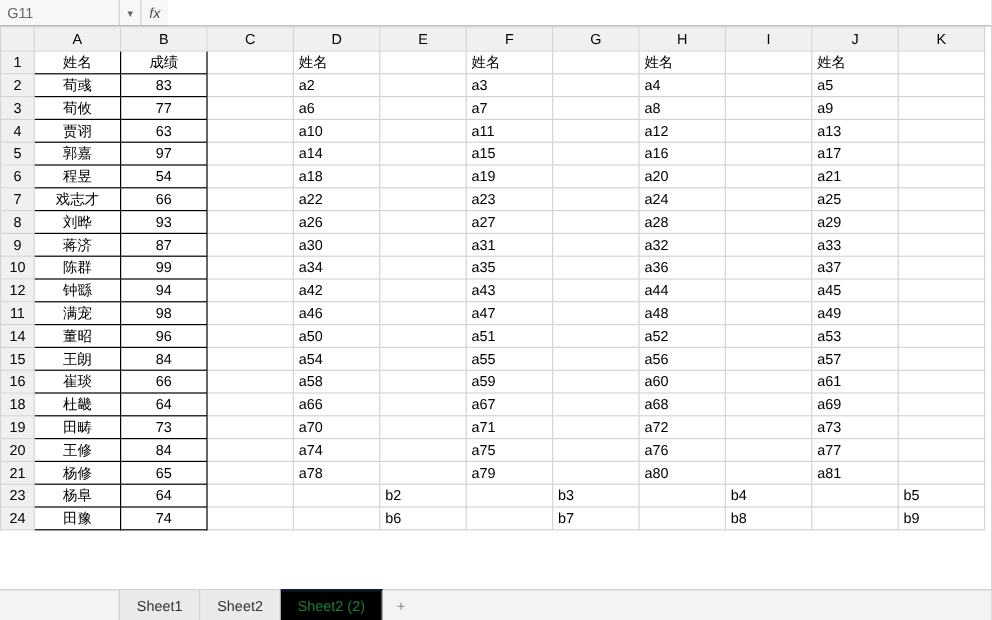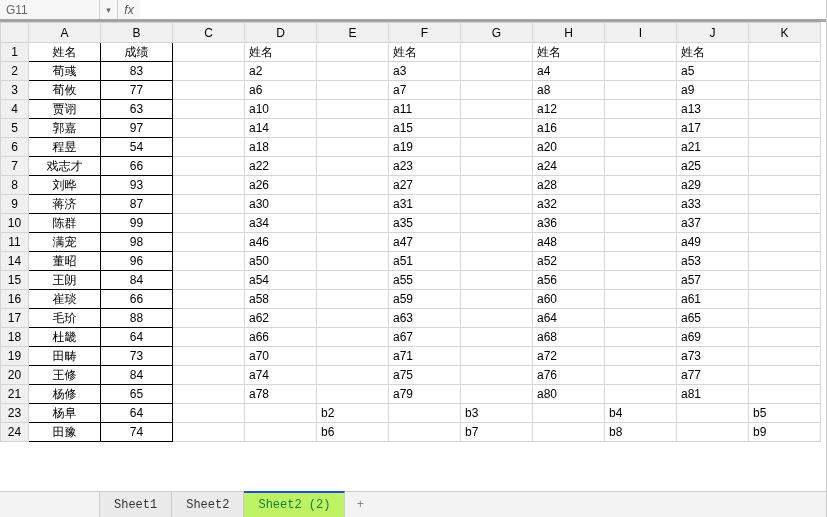--- a/index.html
+++ b/index.html
@@ -1,36 +1,36 @@
 <!DOCTYPE html>
 <html><head>
 <meta charset="utf-8">
 <style>
 * { margin: 0; padding: 0; box-sizing: border-box; }
 body { font-family: "Microsoft YaHei", SimSun, Arial, sans-serif; font-size: 12px; background: #fff; color: #000; overflow: hidden; }
 .app { width: 827px; height: 517px; display: flex; flex-direction: column; border-right: 1px solid #ccc; }
-.fbar { height: 22px; display: flex; align-items: center; border-bottom: 3px solid #a3a3a3; background: #f7f7f7; }
+.fbar { height: 22px; display: flex; align-items: center; border-bottom: 1px solid #a3a3a3; background: #f7f7f7; }
 .namebox { width: 100px; height: 100%; border-right: 1px solid #d0d0d0; display: flex; align-items: center; padding: 0 6px; color: #666; }
 .fbar-btn { width: 18px; height: 100%; display: flex; align-items: center; justify-content: center; border-right: 1px solid #d0d0d0; color: #666; cursor: pointer; }
 .fx { width: 22px; display: flex; align-items: center; justify-content: center; font-style: italic; color: #555; height: 100%; }
 .fin { flex: 1; height: 100%; border: none; outline: none; padding: 0 4px; background: #fff; }
 .grid { flex: 1; overflow: auto; position: relative; }
 table { border-collapse: collapse; table-layout: fixed; }
 th, td { border: 1px solid #d4d4d4; height: 19px; padding: 0 4px; white-space: nowrap; overflow: hidden; font-weight: normal; text-align: left; vertical-align: middle; }
 th.colh { background: #f0f0f0; text-align: center; height: 20px; }
 th.rowh { background: #f0f0f0; text-align: center; width: 28px; }
 th.corner { background: #f0f0f0; width: 28px; }
 td.bordered { border: 1px solid #000; }
 td.center { text-align: center; }
 .tabs { height: 26px; display: flex; align-items: stretch; border-top: 1px solid #ccc; background: #f3f3f3; }
 .tabs-lead { width: 100px; border-right: 1px solid #ccc; }
 .tab { padding: 0 14px; display: flex; align-items: center; border-right: 1px solid #ccc; cursor: pointer; color: #333; background: #eaeaea; }
-.tab.active { background: #bef264; color: #1a7f37; border-top: 2px solid #1d4ed8; margin-top: -1px; }
+.tab.active { background: #000000; color: #1a7f37; border-top: 2px solid #0f172a; margin-top: -1px; }
 .tab-add { width: 30px; display: flex; align-items: center; justify-content: center; color: #888; cursor: pointer; }
-.tabs-rest { flex: 1; font-family: Liberation Mono, monospace; }
+.tabs-rest { flex: 1; }
 .chev { font-size: 9px; }
 </style>
 </head>
 <body>
 
 <div class="app">
 
   <div class="fbar">
     <div class="namebox">G11</div>
     <div class="fbar-btn">
@@ -193,20 +193,34 @@
             <td>a34</td>
             <td></td>
             <td>a35</td>
             <td></td>
             <td>a36</td>
             <td></td>
             <td>a37</td>
             <td></td>
           </tr>
           <tr>
+            <th class="rowh">12</th>
+            <td class="bordered center">钟繇</td>
+            <td class="bordered center">94</td>
+            <td></td>
+            <td>a42</td>
+            <td></td>
+            <td>a43</td>
+            <td></td>
+            <td>a44</td>
+            <td></td>
+            <td>a45</td>
+            <td></td>
+          </tr>
+          <tr>
             <th class="rowh">11</th>
             <td class="bordered center">满宠</td>
             <td class="bordered center">98</td>
             <td></td>
             <td>a46</td>
             <td></td>
             <td>a47</td>
             <td></td>
             <td>a48</td>
             <td></td>
@@ -246,34 +260,20 @@
             <td class="bordered center">崔琰</td>
             <td class="bordered center">66</td>
             <td></td>
             <td>a58</td>
             <td></td>
             <td>a59</td>
             <td></td>
             <td>a60</td>
             <td></td>
             <td>a61</td>
-            <td></td>
-          </tr>
-          <tr>
-            <th class="rowh">17</th>
-            <td class="bordered center">毛玠</td>
-            <td class="bordered center">88</td>
-            <td></td>
-            <td>a62</td>
-            <td></td>
-            <td>a63</td>
-            <td></td>
-            <td>a64</td>
-            <td></td>
-            <td>a65</td>
             <td></td>
           </tr>
           <tr>
             <th class="rowh">18</th>
             <td class="bordered center">杜畿</td>
             <td class="bordered center">64</td>
             <td></td>
             <td>a66</td>
             <td></td>
             <td>a67</td>

